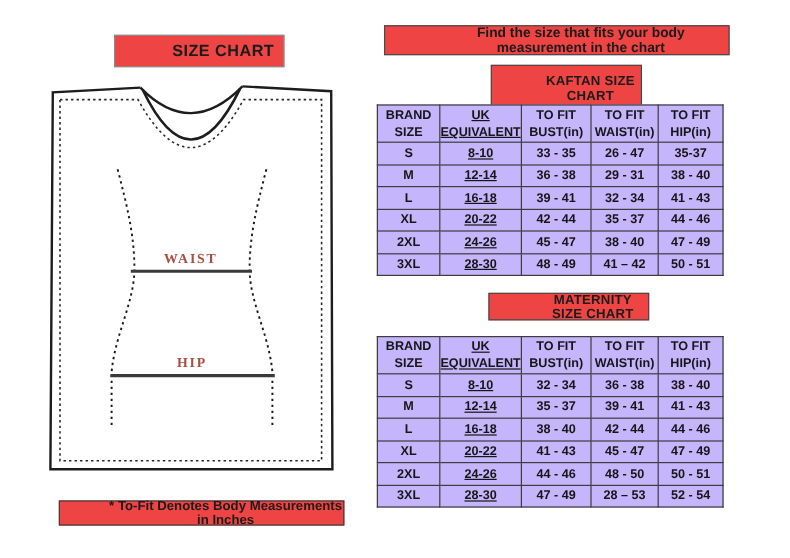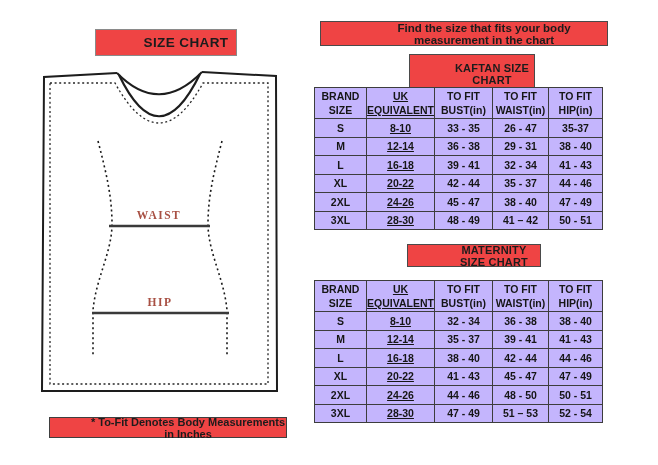--- a/index.html
+++ b/index.html
@@ -253,19 +253,19 @@
           <td class="c0">2XL</td>
           <td class="c1">24-26</td>
           <td class="c2">44 - 46</td>
           <td class="c3">48 - 50</td>
           <td class="c4">50 - 51</td>
         </tr>
         <tr>
           <td class="c0">3XL</td>
           <td class="c1">28-30</td>
           <td class="c2">47 - 49</td>
-          <td class="c3">51 – 53</td>
+          <td class="c3">28 – 53</td>
           <td class="c4">52 - 54</td>
         </tr>
       </tbody>
     </table>
 
 </div>
 
 </body></html>

